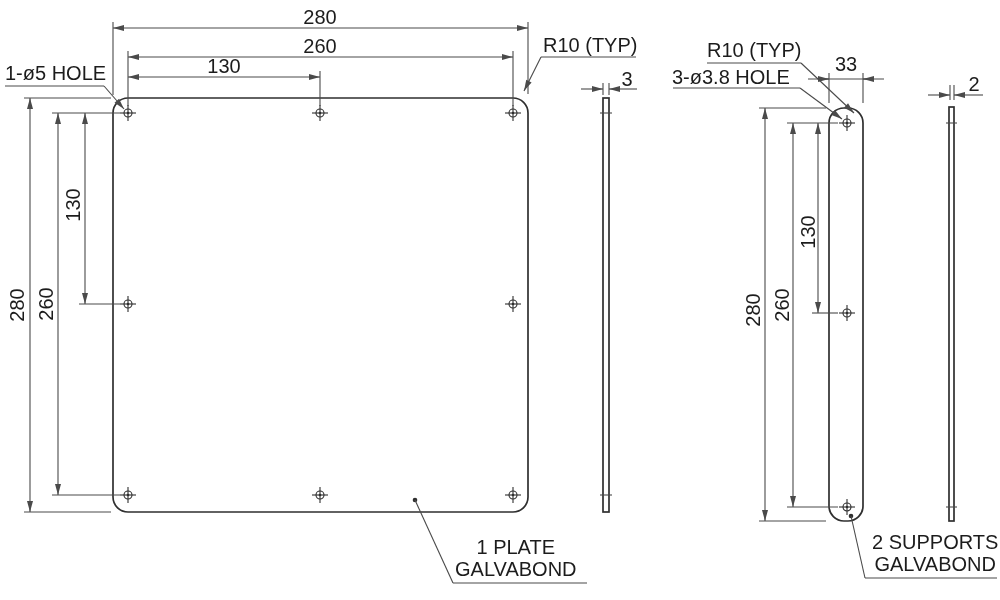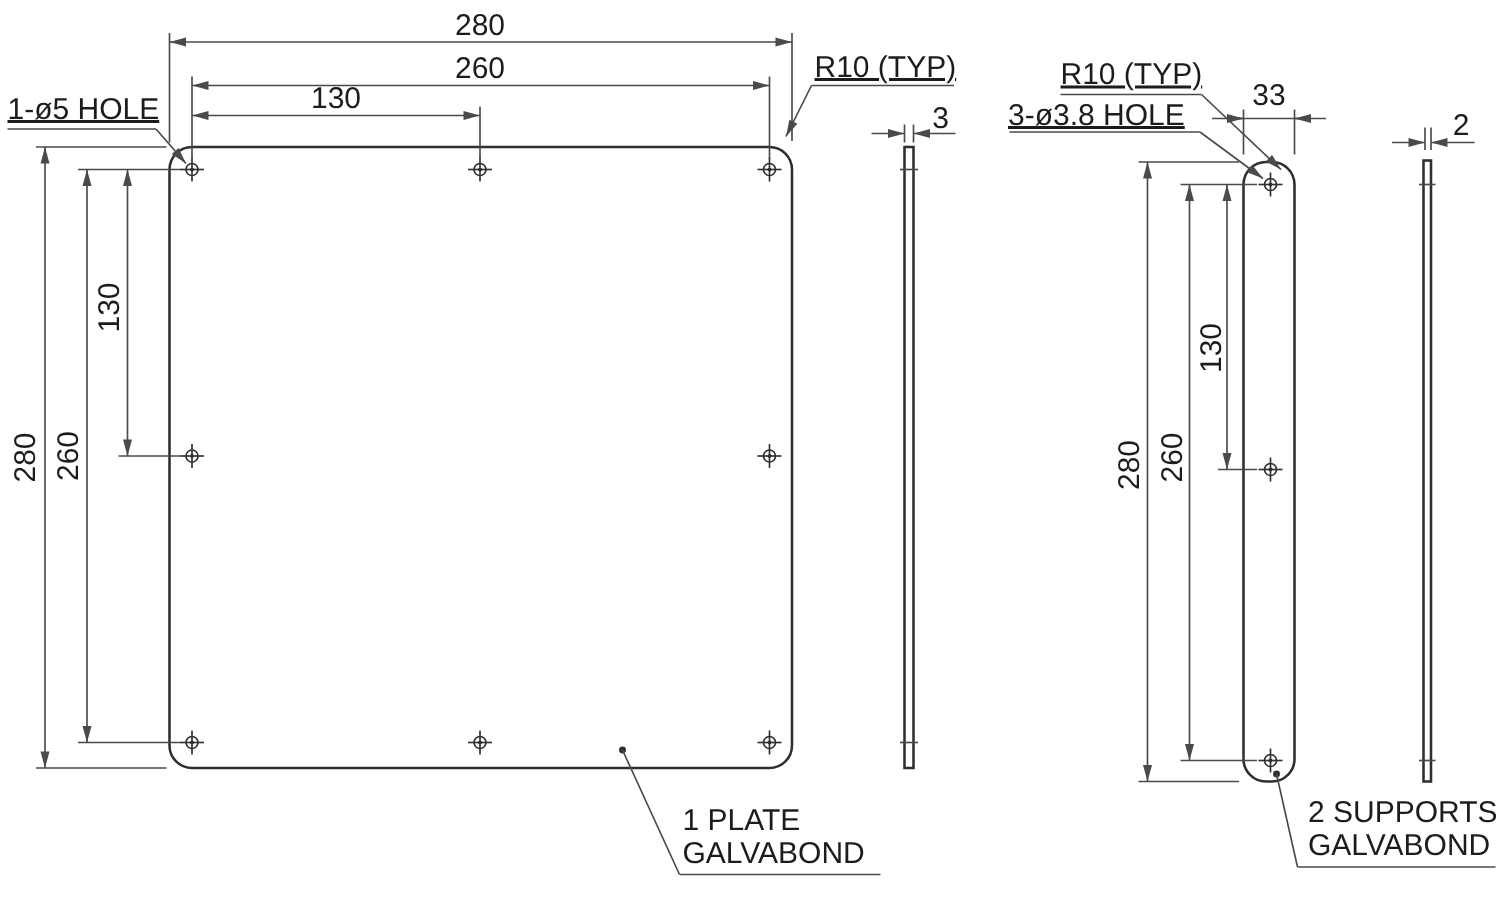--- a/index.html
+++ b/index.html
@@ -8,24 +8,24 @@
     font-family:"Liberation Sans", sans-serif;color:#1c1c1c;
   }
   #linework{position:absolute;left:0;top:0;}
   .outline{stroke:#2f2f2f;stroke-width:1.7;fill:none;}
   .dim{stroke:#4a4a4a;stroke-width:1.1;fill:none;}
   .holeln{stroke:#2f2f2f;stroke-width:1.1;fill:none;}
   .lbl{
     position:absolute;font-size:20px;line-height:20px;white-space:nowrap;
     transform:translate(-50%,-50%);color:#1c1c1c;
   }
-  .lbl-left{transform:translate(0,-50%);text-decoration:underline;}
+  .lbl-left{transform:translate(0,-50%);}
   .lbl-rot{transform:translate(-50%,-50%) rotate(-90deg);}
   .note{
-    position:absolute;font-size:20px;line-height:22px;white-space:nowrap;color:#1c1c1c;
+    position:absolute;font-size:20px;line-height:22px;white-space:nowrap;color:#1c1c1c;text-align:center;
   }
 </style>
 </head>
 <body>
 
 <div id="stage">
 
   <svg id="linework" width="1000" height="600" viewBox="0 0 1000 600">
     <defs>
       <marker id="arr" viewBox="0 0 12 8" markerWidth="12" markerHeight="8" refX="11.5" refY="4" orient="auto-start-reverse" markerUnits="userSpaceOnUse">

